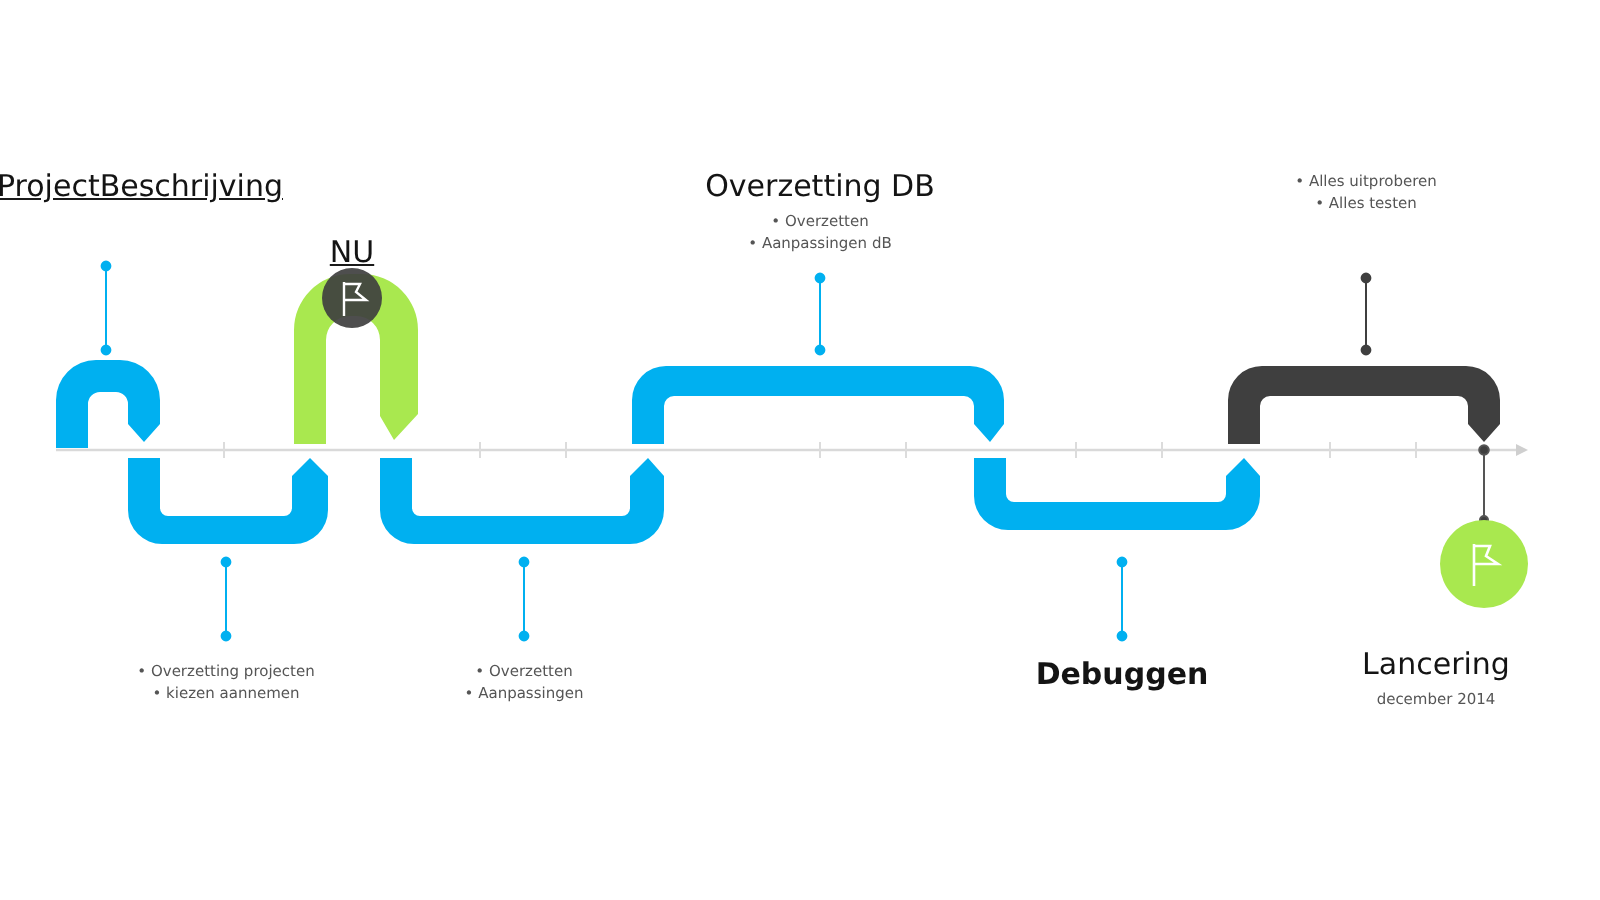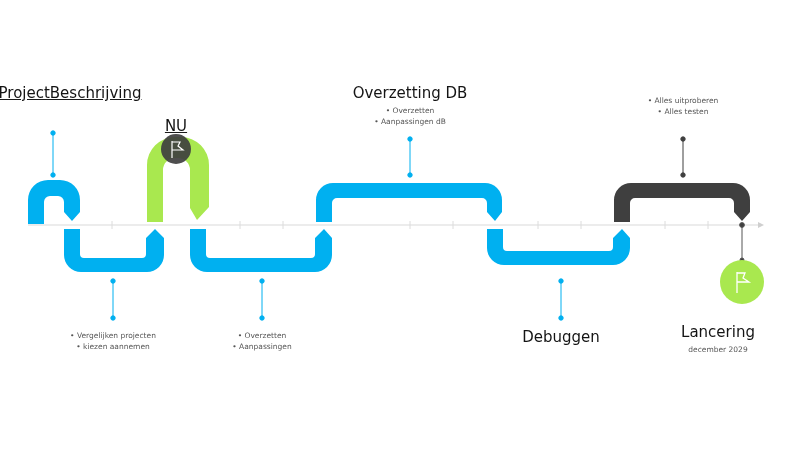--- a/index.html
+++ b/index.html
@@ -105,34 +105,34 @@
   <div class="title">NU</div>
 </div>
 
 <div class="label" style="left:410px; top:84px;">
   <div class="title">Overzetting DB</div>
   <div class="sub bullet" style="margin-top:3px;">Overzetten</div>
   <div class="sub bullet">Aanpassingen dB</div>
 </div>
 
 <div class="label" style="left:683px; top:84px;">
-  <div class="sub bullet" style="margin-top:11px;">Alles uitproberen</div>
+  <div class="sub bullet" style="margin-top:1px;">Alles uitproberen</div>
   <div class="sub bullet">Alles testen</div>
 </div>
 
 <div class="label" style="left:113px; top:328px;">
-  <div class="sub bullet" style="margin-top:2px;">Vergelijken projecten</div>
+  <div class="sub bullet" style="margin-top:2px;">Overzetting projecten</div>
   <div class="sub bullet">kiezen aannemen</div>
 </div>
 
 <div class="label" style="left:262px; top:328px;">
   <div class="sub bullet" style="margin-top:2px;">Overzetten</div>
   <div class="sub bullet">Aanpassingen</div>
 </div>
 
-<div class="label" style="left:561px; top:328px;">
+<div class="label" style="left:561px; top:328px;font-weight:bold;">
   <div class="title">Debuggen</div>
 </div>
 
 <div class="label" style="left:718px; top:323px;">
   <div class="title">Lancering</div>
-  <div class="sub" style="margin-top:3px;">december 2029</div>
+  <div class="sub" style="margin-top:3px;">december 2014</div>
 </div>
 
 </body></html>

